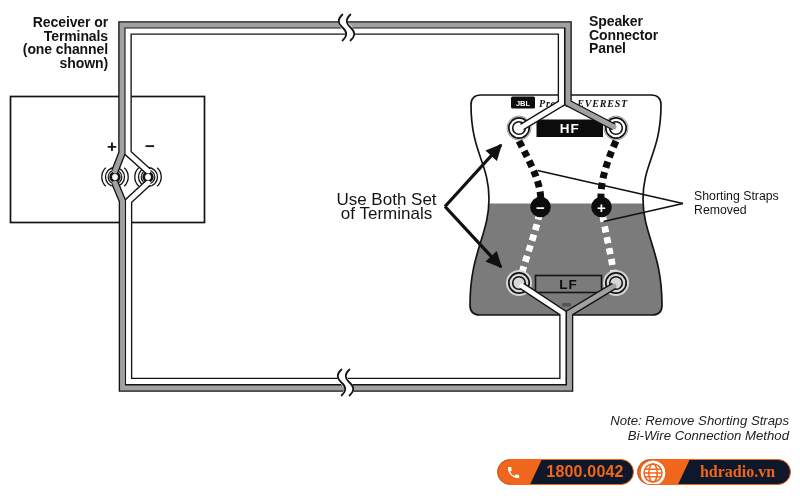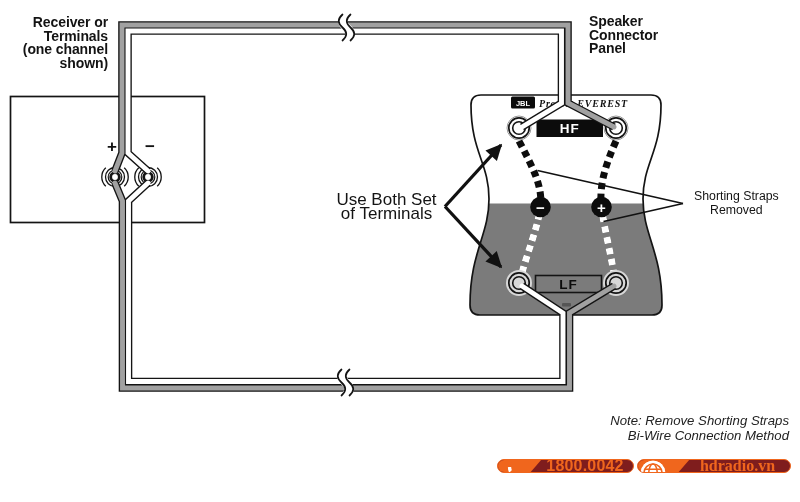--- a/index.html
+++ b/index.html
@@ -20,40 +20,40 @@
   .txt{position:absolute;white-space:nowrap;}
   .amp-label{left:6px;top:16px;width:102px;text-align:right;
     font-size:14px;line-height:13.5px;font-weight:700;letter-spacing:-.1px;}
   .speaker-label{left:589px;top:15px;text-align:left;
     font-size:14px;line-height:13.5px;font-weight:700;letter-spacing:-.1px;}
   .amp-sign{font-size:17px;font-weight:700;width:20px;text-align:center;top:137px;}
   .amp-plus{left:102px;}
   .amp-minus{left:140px;}
   .use-both{left:336px;top:193px;width:101px;text-align:center;
     font-size:17px;line-height:13.6px;font-weight:400;color:#141414;}
-  .shorting{left:694px;top:190px;text-align:center;
+  .shorting{left:694px;top:190px;text-align:left;
     font-size:12.3px;line-height:13.6px;font-weight:400;color:#141414;}
   .caption{left:489px;top:413px;width:300px;text-align:right;
     font-style:italic;font-size:13.2px;line-height:15.4px;color:#222;}
 
   
   .outline{stroke:#141414;fill:none;}
   .wire-outline{stroke:#141414;fill:none;stroke-width:7.6;}
   .wire-core{fill:none;stroke-width:4.9;stroke-linecap:round;}
   .wire-core.gray{stroke:var(--wire-gray);}
   .wire-core.white{stroke:#fff;}
   .strap-black{fill:none;stroke:#0d0d0d;stroke-width:7;stroke-dasharray:6.5 4.5;}
   .strap-white{fill:none;stroke:#fff;stroke-width:7;stroke-dasharray:6.5 4.5;}
   .svgtxt{font-family:"Liberation Sans",sans-serif;}
   .everest{font-family:"Liberation Serif",serif;font-style:italic;font-weight:700;
     font-size:10px;letter-spacing:.8px;fill:#111;}
 
   
-  .badge{position:absolute;height:14px;border:1.6px solid var(--orange);
-    border-radius:14px;background:#7f1d1d;overflow:hidden;}
+  .badge{position:absolute;height:26px;border:1.6px solid var(--orange);
+    border-radius:14px;background:#0f172a;overflow:hidden;}
   .badge-phone{left:497px;top:459px;width:137px;}
   .badge-web{left:637px;top:459px;width:154px;}
   .badge .slant{position:absolute;left:-1px;top:-1px;bottom:-1px;background:var(--orange);}
   .badge-phone .slant{width:45px;clip-path:polygon(0 0,100% 0,73% 100%,0 100%);}
   .badge-web .slant{width:53px;clip-path:polygon(0 0,100% 0,77% 100%,0 100%);}
   .badge .blabel{position:absolute;top:0;bottom:0;display:flex;align-items:center;
     justify-content:center;color:var(--orange);font-weight:700;font-size:16px;}
   .badge-phone .blabel{left:43px;right:4px;letter-spacing:.2px;}
   .badge-web .blabel{left:51px;right:4px;}
   .badge svg{position:absolute;}

